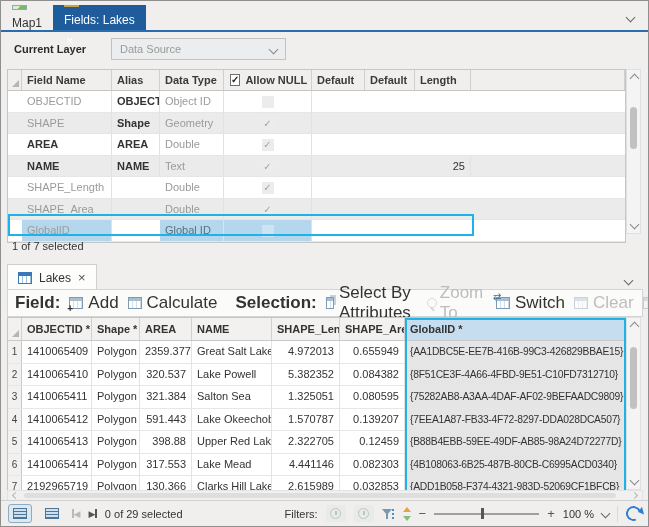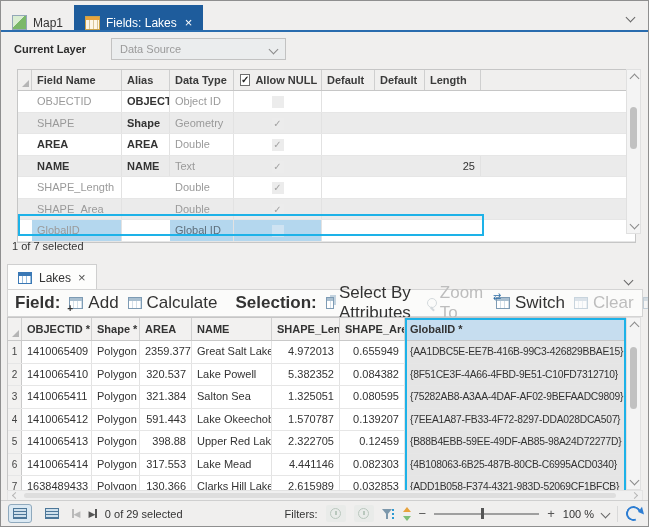--- a/index.html
+++ b/index.html
@@ -1,35 +1,35 @@
 <!DOCTYPE html>
 <html><head>
 <meta charset="utf-8">
 <style>
   html,body{margin:0;padding:0;background:#fff;}
   .window{position:relative;width:649px;height:527px;box-sizing:border-box;border:1px solid #8f8f8f;
     background:#f0efee;font-family:"Liberation Sans",sans-serif;font-size:11px;color:#333;overflow:hidden;}
   
   .top-tabs{position:absolute;left:0;top:0;width:100%;height:29px;border-bottom:2px solid #2a6cae;background:#f0efee;display:flex;align-items:flex-end;}
-  .tab{display:flex;align-items:flex-end;gap:6px;height:25px;padding:0 11px;font-size:12px;cursor:default;}
+  .tab{display:flex;align-items:flex-start;gap:6px;height:25px;padding:0 11px;font-size:12px;cursor:default;flex-direction:column;}
   .tab.active{background:#1e5c9c;color:#fff;}
   .tab .close{font-size:13px;margin-left:2px;}
   .map-icon{width:13px;height:13px;border:1px solid #93a7b8;background:linear-gradient(135deg,#d9edd2 0 45%,#7ab869 45% 100%);}
   .fields-icon{width:13px;height:12px;border:1px solid #caa24a;background:
     linear-gradient(#e8a33d 0 3px,rgba(0,0,0,0) 3px),
     repeating-linear-gradient(90deg,#fdf6e8 0 3px,#d9c79a 3px 4px);}
   .collapse{position:absolute;top:10px;width:9px;height:9px;}
   .chev{display:inline-block;width:6px;height:6px;border-right:1.5px solid #666;border-bottom:1.5px solid #666;transform:rotate(45deg);}
   .collapse.t1{right:12px;}
   
   .cl-label{position:absolute;left:13px;top:42px;font-weight:bold;color:#2b2b2b;}
   .cl-dd{position:absolute;left:110px;top:37px;width:175px;height:22px;box-sizing:border-box;border:1px solid #c2c2c2;background:#ebedee;display:flex;align-items:center;padding:0 8px;color:#9a9a9a;}
   .cl-dd .chev{margin-left:auto;border-color:#8a8a8a;}
   
-  .fgrid{position:absolute;left:16px;top:68px;width:619px;box-sizing:border-box;border:1px solid #c6c6c6;background:#fff;}
+  .fgrid{position:absolute;left:6px;top:68px;width:619px;box-sizing:border-box;border:1px solid #c6c6c6;background:#fff;}
   .frow{display:flex;height:20.5px;line-height:20.5px;}
   .fgrid .hdr{height:20px;line-height:20px;background:#f0efee;font-weight:bold;color:#3a3a3a;border-bottom:1px solid #c6c6c6;}
   .fc{box-sizing:border-box;padding:0 5px;border-right:1px solid #e2e2e2;overflow:hidden;white-space:nowrap;}
   .hdr .fc{border-right:1px solid #cfcfcf;}
   .fg-g{width:14px;padding:0;position:relative;background:#f0efee;border-right:1px solid #c9c9c9;}
   .fg-fn{width:90px;} .fg-al{width:48px;font-weight:bold;} .fg-dt{width:64px;color:#9a9a9a;}
   .fg-an{width:88px;text-align:center;} .fg-dom{width:53px;} .fg-def{width:50px;}
   .fg-len{width:56px;text-align:right;} .fg-fill{flex:1;border-right:none;}
   .hdr .fg-al,.hdr .fg-dt{color:#3a3a3a;font-weight:bold;}
   .hdr .fg-an{display:flex;align-items:center;gap:5px;text-align:left;padding-left:6px;}
@@ -397,21 +397,21 @@
           <div class="ac at-shape">Polygon</div>
           <div class="ac at-area">317.553</div>
           <div class="ac at-name">Lake Mead</div>
           <div class="ac at-slen">4.441146</div>
           <div class="ac at-sarea">0.082303</div>
           <div class="ac at-gid">{4B108063-6B25-487B-80CB-C6995ACD0340}</div>
         </div>
 
         <div class="arow">
           <div class="ac at-g">7</div>
-          <div class="ac at-oid">1638489433</div>
+          <div class="ac at-oid">2192965719</div>
           <div class="ac at-shape">Polygon</div>
           <div class="ac at-area">130.366</div>
           <div class="ac at-name">Clarks Hill Lake</div>
           <div class="ac at-slen">2.615989</div>
           <div class="ac at-sarea">0.032853</div>
           <div class="ac at-gid">{ADD1B058-F374-4321-983D-52069CF1BFCB}</div>
         </div>
 
     </div>
     <div class="gid-outline"></div>

